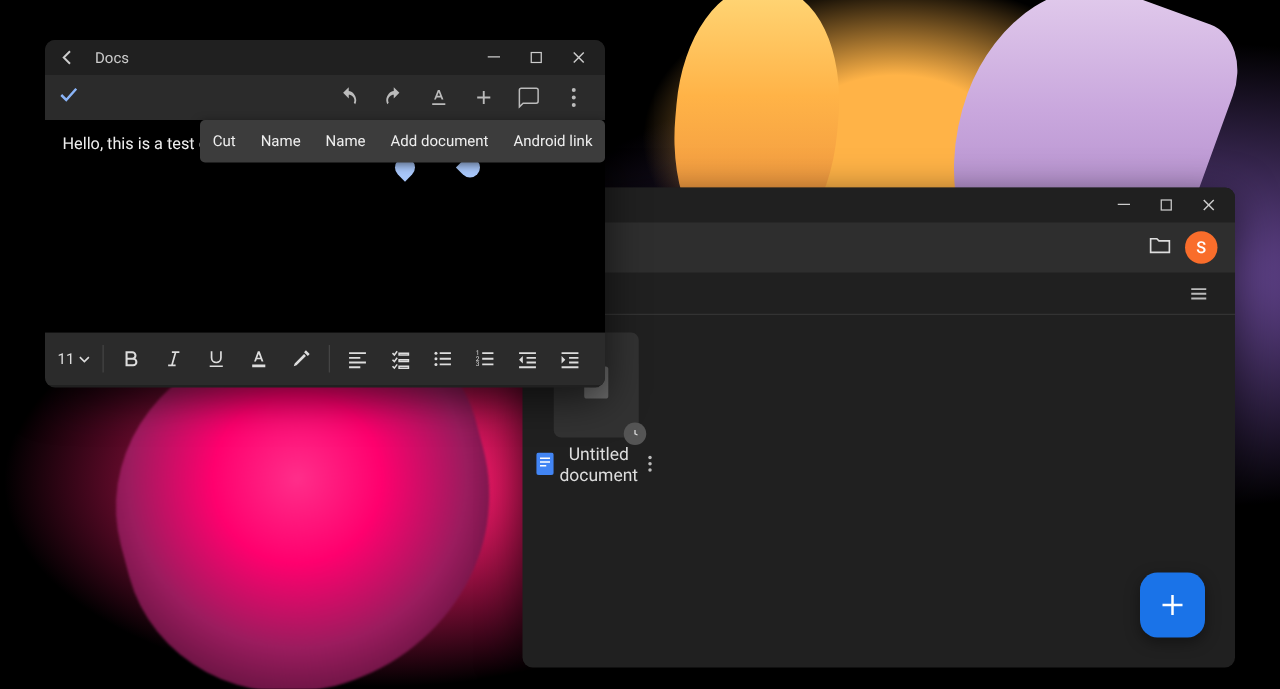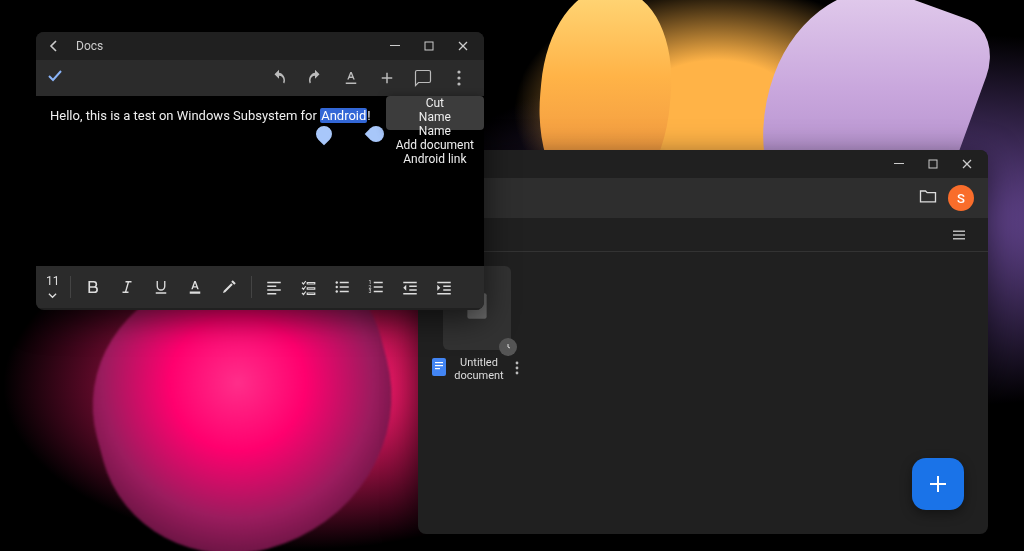--- a/index.html
+++ b/index.html
@@ -92,35 +92,34 @@
   .sel-handle.right { top: 30px; left: 332px; transform: rotate(-45deg); }
 
   
   .context-menu {
     position: absolute; top: 0px; right: 0px;
     background: #3c3c3c; border-radius: 4px;
     display: flex; align-items: center; height: 34px;
     font-size: 12px; color: #eee;
     box-shadow: 0 2px 8px rgba(0,0,0,0.5);
     z-index: 20;
-    flex-direction: column;
   }
   .context-menu span {
     padding: 0 10px; cursor: pointer; height: 100%;
     display: flex; align-items: center;
   }
 
   
   .editor-toolbar {
     height: 42px; background: #2b2b2b;
     display: flex; align-items: center; padding: 0 6px; gap: 2px;
   }
   .font-size {
     font-size: 12px; color: #ddd; padding: 0 4px;
-    display: flex; align-items: center; gap: 3px; flex-direction: column;
+    display: flex; align-items: center; gap: 3px;
   }
   .tb-btn {
     width: 32px; height: 32px; display: flex; align-items: center; justify-content: center;
     color: #ddd; cursor: pointer; border-radius: 4px;
   }
   .tb-btn svg { width: 18px; height: 18px; }
   .divider { width: 1px; height: 22px; background: #444; margin: 0 4px; }
 
   
   .list-header {
@@ -155,21 +154,21 @@
   }
   .thumb .page-icon { color: #888; }
   .thumb .badge {
     position: absolute; right: -6px; bottom: -6px;
     width: 18px; height: 18px; border-radius: 50%;
     background: #555; color: #ddd; font-size: 10px;
     display: flex; align-items: center; justify-content: center;
   }
   .tile-row { display: flex; align-items: center; gap: 5px; justify-content: center; }
   .docs-icon { color: #4285f4; flex: 0 0 auto; }
-  .tile-title { font-size: 11px; color: #ddd; line-height: 1.2; }
+  .tile-title { font-size: 14px; color: #ddd; line-height: 1.2; }
   .tile-menu { color: #bbb; cursor: pointer; padding: 0 3px; }
 
   .fab {
     position: absolute; right: 24px; bottom: 24px;
     width: 52px; height: 52px; border-radius: 14px;
     background: #1a73e8; color: #fff;
     display: flex; align-items: center; justify-content: center;
     font-size: 24px; cursor: pointer;
     box-shadow: 0 4px 12px rgba(0,0,0,0.4);
   }

